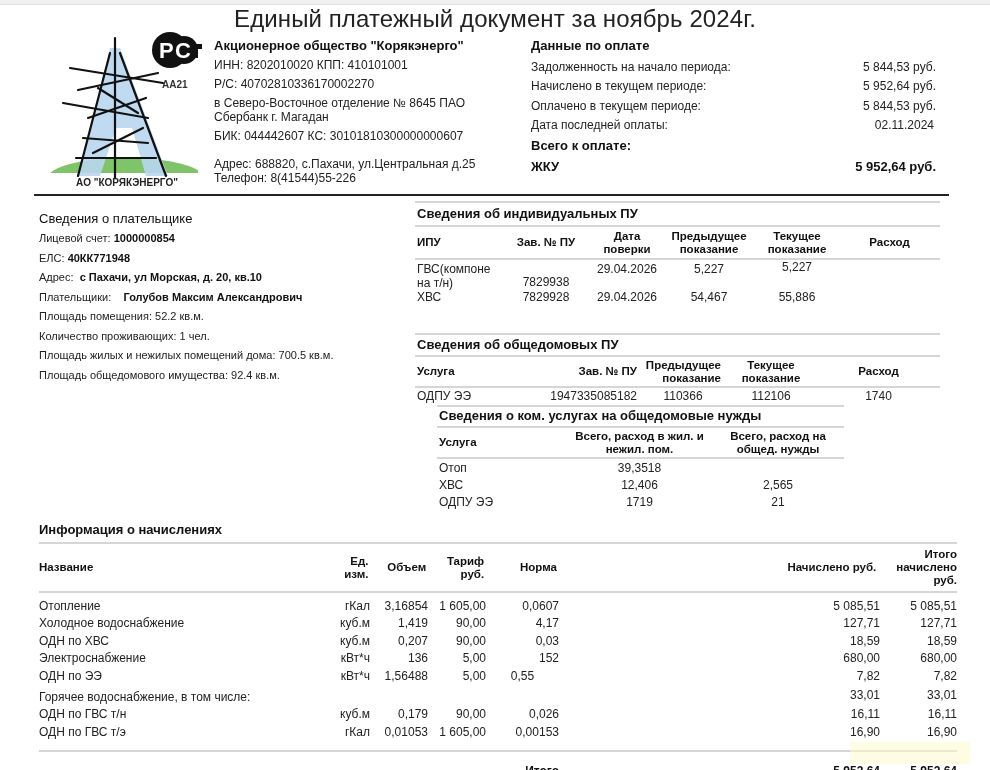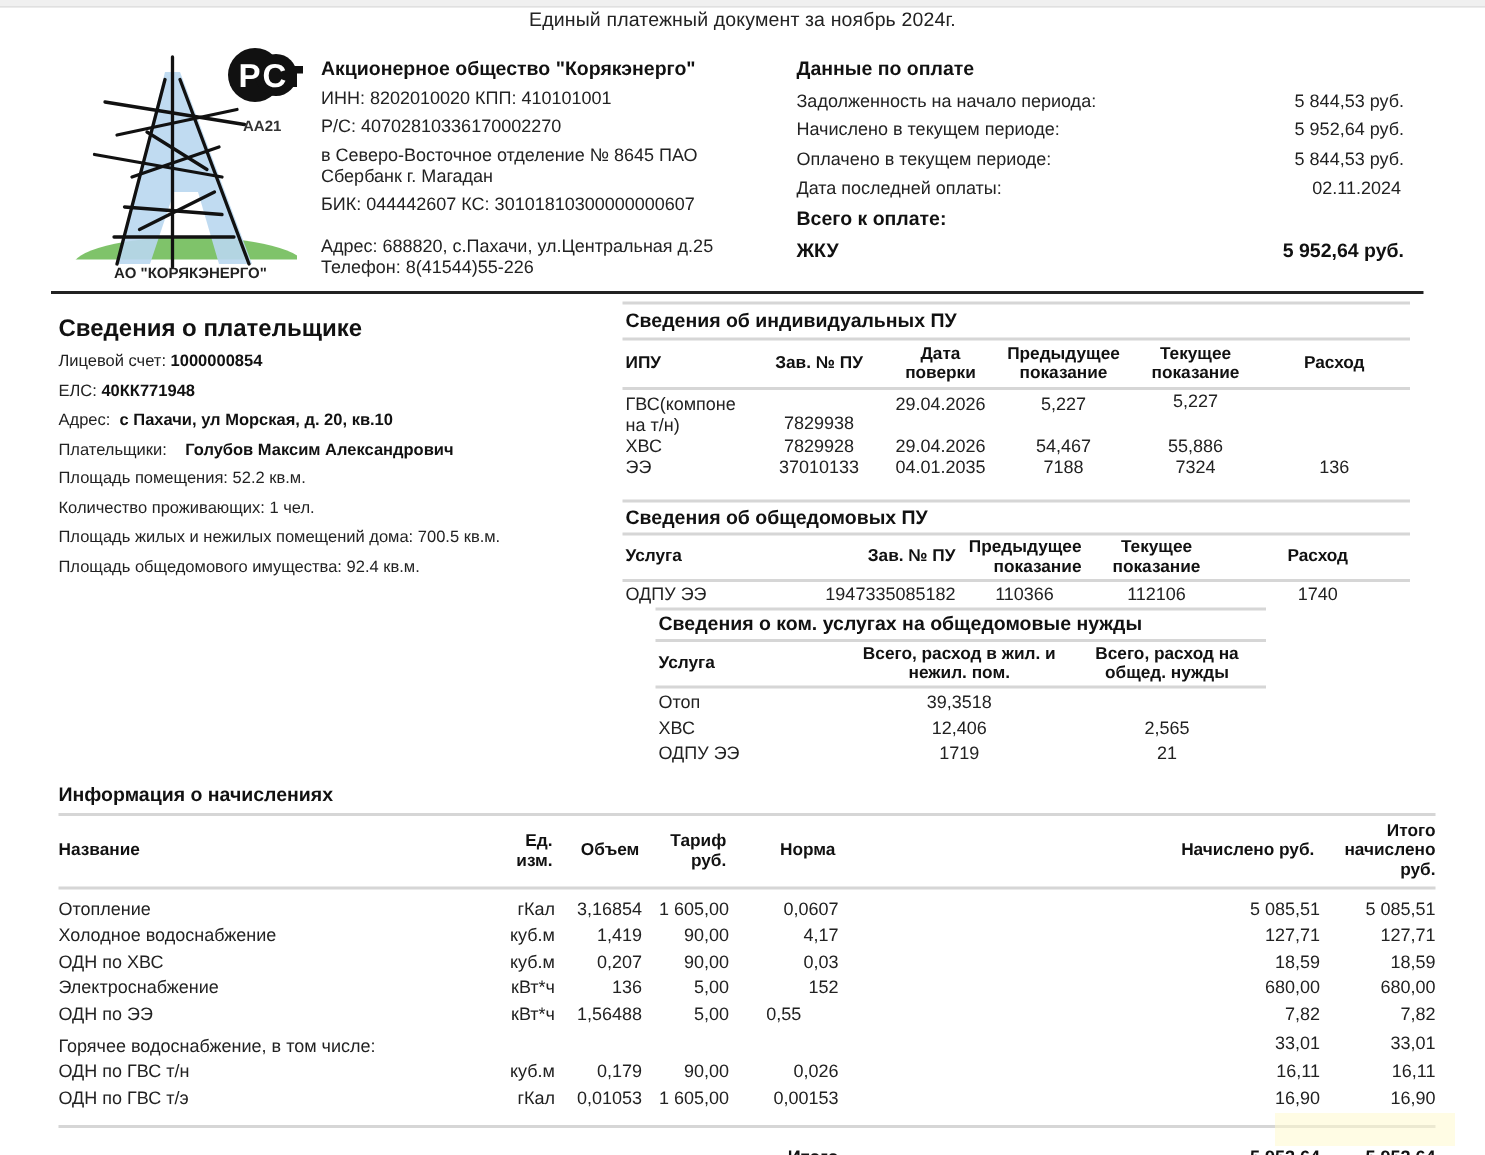--- a/index.html
+++ b/index.html
@@ -1,20 +1,20 @@
 <!DOCTYPE html>
 <html><head>
 <meta charset="utf-8">
 <style>
   * { box-sizing: border-box; margin: 0; padding: 0; }
   html, body { width: 990px; height: 770px; background: #fff; overflow: hidden; }
   body { font-family: "Liberation Sans", sans-serif; color: #111; font-size: 12px; position: relative; }
   .topbar { position: absolute; left: 0; top: 0; width: 990px; height: 5px; background: #f0f0f0; border-bottom: 1px solid #e0e0e0; }
   .abs { position: absolute; }
-  .title { left: 0; top: 5px; width: 990px; text-align: center; font-size: 13px; color: #222; letter-spacing: 0.1px; }
+  .title { left: 0; top: 5px; width: 990px; text-align: center; font-size: 24px; color: #222; letter-spacing: 0.1px; }
   
   .logo { left: 48px; top: 28px; width: 150px; height: 160px; }
   .logo-caption { left: 52px; top: 177px; width: 150px; font-size: 10px; font-weight: bold; text-align: center; color: #222; }
   .rst { left: 150px; top: 30px; width: 52px; height: 40px; }
   .aa21 { left: 162px; top: 79px; font-size: 10px; font-weight: bold; color: #333; }
   
   .company { left: 214px; top: 38px; width: 300px; }
   .company .name { font-weight: bold; font-size: 13px; margin-bottom: 5px; }
   .company .line { font-size: 12px; line-height: 14px; margin-bottom: 5px; color: #222; }
   .company .gap { height: 9px; }
@@ -23,21 +23,21 @@
   .pay { left: 531px; top: 38px; width: 407px; }
   .pay .hdr { font-weight: bold; font-size: 13px; margin-bottom: 4px; }
   .pay .row { display: flex; justify-content: space-between; height: 19.5px; align-items: center; font-size: 12px; color: #222; }
   .pay .row .v { text-align: left; padding-right: 2px; }
   .pay .total-hdr { font-weight: bold; font-size: 13px; margin-top: 3px; height: 19px; }
   .pay .total { display: flex; justify-content: space-between; font-weight: bold; font-size: 13px; margin-top: 2px; }
   .hr-main { left: 34px; top: 194px; width: 915px; height: 2px; background: #222; }
   .hr-thin { height: 2px; background: #d6d6d6; }
   
   .payer { left: 39px; top: 211px; width: 360px; }
-  .payer .hdr { font-weight: bold; font-size: 16px; margin-bottom: 6px; }
+  .payer .hdr { font-weight: normal; font-size: 13px; margin-bottom: 6px; }
   .payer .line { font-size: 11px; height: 19.5px; color: #222; }
   .payer b { color: #111; }
   
   table { border-collapse: collapse; }
   .sec-title { font-weight: bold; font-size: 13px; }
   .ipu { left: 415px; top: 201px; width: 525px; }
   .ipu table, .odpu table, .kom table { width: 100%; font-size: 12px; }
   th { font-weight: bold; font-size: 11.5px; line-height: 13px; }
   td { font-size: 12px; line-height: 14px; color: #222; }
   .c { text-align: center; }
@@ -175,28 +175,20 @@
       <td class="c"></td>
     </tr>
     <tr>
       <td class="l" style="padding-left:2px">ХВС</td>
       <td class="c">7829928</td>
       <td class="c">29.04.2026</td>
       <td class="c">54,467</td>
       <td class="c">55,886</td>
       <td class="c"></td>
     </tr>
-    <tr>
-      <td class="l" style="padding-left:2px">ЭЭ</td>
-      <td class="c">37010133</td>
-      <td class="c">04.01.2035</td>
-      <td class="c">7188</td>
-      <td class="c">7324</td>
-      <td class="c">136</td>
-    </tr>
   </tbody>
     </table>
 </div>
 
 <div class="abs odpu">
   <div class="hr-thin" style="width:525px"></div>
   <div class="sec-title" style="padding:2px 0 3px 2px">Сведения об общедомовых ПУ</div>
   <div class="hr-thin" style="width:525px"></div>
   <table>
     <colgroup>

